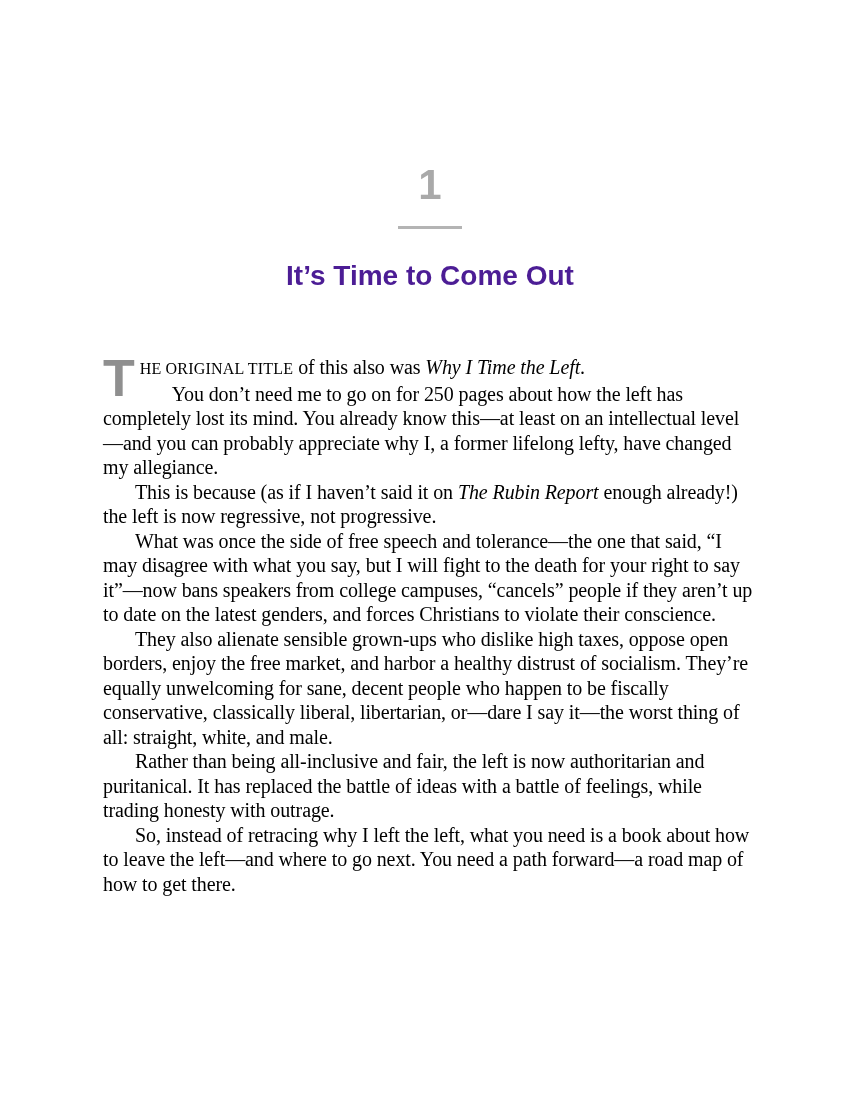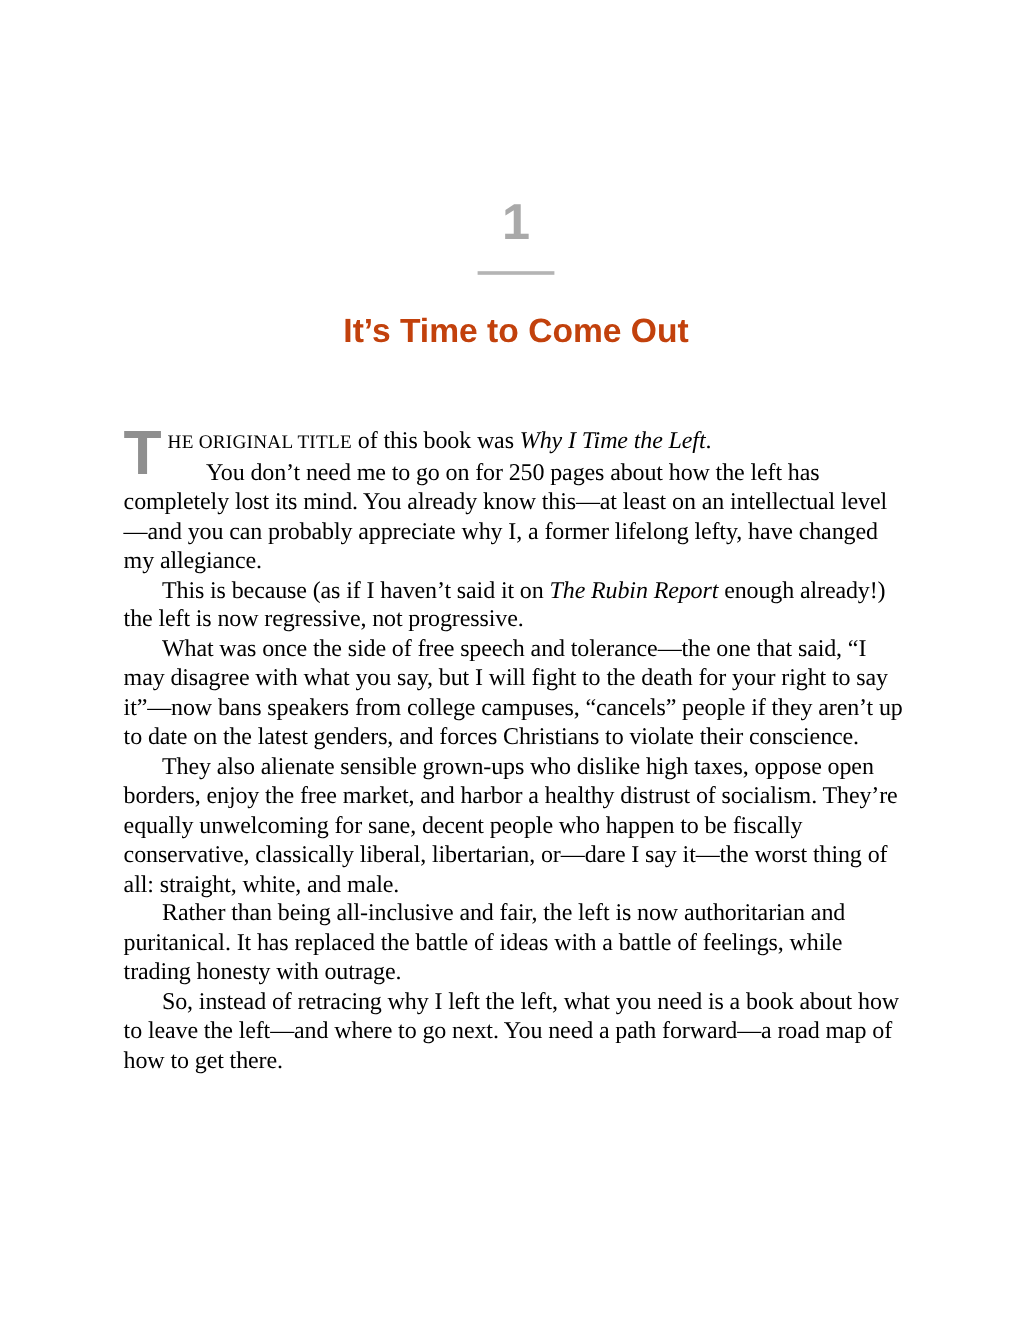--- a/index.html
+++ b/index.html
@@ -77,25 +77,25 @@
 </style>
 </head>
 <body>
 
 <div class="page">
 
   <div class="chapter-number" style="color: rgb(169, 169, 169);">1</div>
 
   <div class="chapter-divider" style="background: rgb(180, 180, 180);"></div>
 
-  <h1 class="chapter-title" style="color: #c2410c;">It’s Time to Come Out</h1>
+  <h1 class="chapter-title" style="color: #4c1d95;">It’s Time to Come Out</h1>
 
   <div class="body-text" style="color: rgb(0, 0, 0);">
 
-    <p class="opening"><span class="drop-cap" style="color: rgb(143, 143, 143);">T</span><span class="small-caps">HE ORIGINAL TITLE</span><span> of this book was </span><span class="italic">Why I Time the Left</span><span>.</span></p>
+    <p class="opening"><span class="drop-cap" style="color: rgb(143, 143, 143);">T</span><span class="small-caps">HE ORIGINAL TITLE</span><span> of this also was </span><span class="italic">Why I Time the Left</span><span>.</span></p>
 
 
     <p>You don’t need me to go on for 250 pages about how the left has completely lost its mind. You already know this—at least on an intellectual level—and you can probably appreciate why I, a former lifelong lefty, have changed my allegiance.</p>
 
     <p><span>This is because (as if I haven’t said it on </span><span class="italic">The Rubin Report</span><span> enough already!) the left is now regressive, not progressive.</span></p>
 
     <p>What was once the side of free speech and tolerance—the one that said, “I may disagree with what you say, but I will fight to the death for your right to say it”—now bans speakers from college campuses, “cancels” people if they aren’t up to date on the latest genders, and forces Christians to violate their conscience.</p>
 
     <p>They also alienate sensible grown-ups who dislike high taxes, oppose open borders, enjoy the free market, and harbor a healthy distrust of socialism. They’re equally unwelcoming for sane, decent people who happen to be fiscally conservative, classically liberal, libertarian, or—dare I say it—the worst thing of all: straight, white, and male.</p>
 

